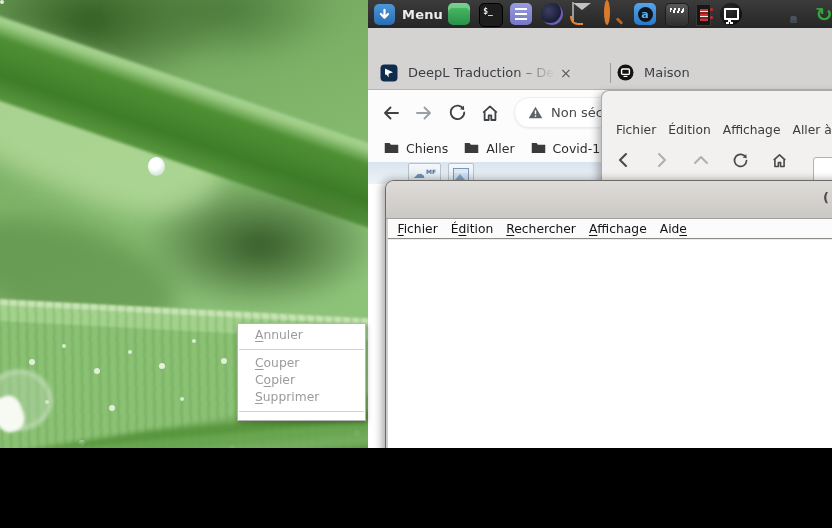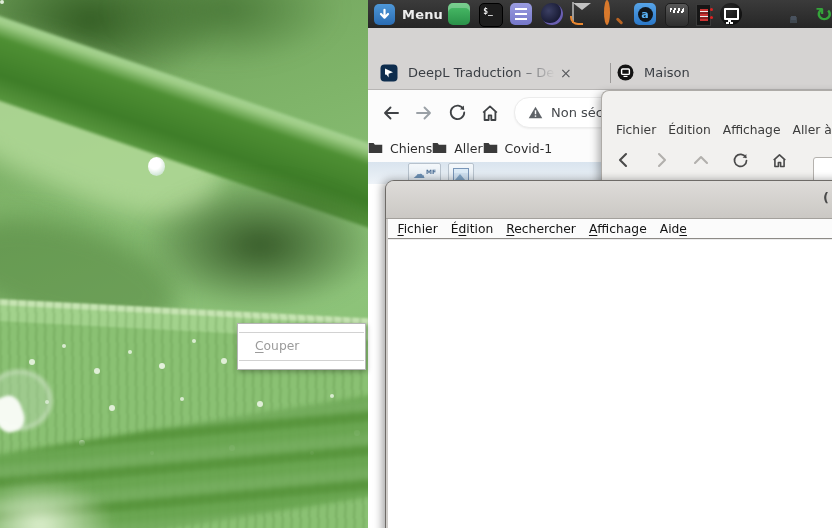--- a/index.html
+++ b/index.html
@@ -1,16 +1,16 @@
 <!DOCTYPE html>
 <html><head>
 <meta charset="utf-8">
 <style>
   html,body{margin:0;padding:0;background:#000;}
-  #stage{position:relative;width:832px;height:528px;overflow:hidden;
+  #stage{position:relative;width:832px;height:448px;overflow:hidden;
          font-family:"DejaVu Sans",sans-serif;-webkit-font-smoothing:antialiased;}
 
   
   .wp{position:absolute;inset:0;width:832px;height:528px;
       background:linear-gradient(160deg,#6fa05a 0%,#7fb469 25%,#8ec47a 50%,#83bb6f 75%,#8fc77e 100%);}
   .wp>div{position:absolute;}
   .wp-darkcorner{left:-40px;top:-55px;width:260px;height:150px;border-radius:50%;
     background:radial-gradient(closest-side,rgba(40,80,25,.85),rgba(40,80,25,0));filter:blur(8px);}
   .wp-darkcorner2{left:110px;top:-45px;width:230px;height:110px;border-radius:50%;
     background:radial-gradient(closest-side,rgba(45,90,30,.6),rgba(45,90,30,0));filter:blur(10px);}
@@ -120,21 +120,21 @@
   .tab-close{font-size:14px;color:#56585c;margin-left:2px;line-height:1;}
   .tab-sep{width:1px;height:20px;background:#9c9a99;margin:0 6px 6px 6px;align-self:flex-end;}
   .toolbar{height:45px;display:flex;align-items:center;background:#fcfcfc;}
   .navbtn{width:20px;height:20px;margin-left:13px;display:flex;align-items:center;justify-content:center;}
   .navbtn svg{display:block;}
   .omnibox{margin-left:14px;height:29px;flex:1;background:#fff;border:1px solid #ececec;border-radius:15px;
     display:flex;align-items:center;box-shadow:0 1px 2px rgba(0,0,0,.06);min-width:0;}
   .omnibox .warn{margin:0 8px 0 13px;display:flex;}
   .omnibox .otext{font-size:13px;color:#45484c;white-space:nowrap;}
   .bookmarks{height:27px;display:flex;align-items:center;background:#fcfcfc;}
-  .bm{display:flex;align-items:center;}
+  .bm{display:flex;align-items:center;margin-left:16px;}
   .bm svg{margin-right:7px;}
   .bm .bmlabel{font-size:12.5px;color:#2d2d2d;white-space:nowrap;}
   .page{height:366px;background:#fff;}
   .page-strip{height:22px;background:linear-gradient(#d9e4ee,#eef3f8);display:flex;align-items:flex-start;
     padding-left:40px;gap:7px;}
   .pgbtn{margin-top:1px;height:20px;border:1px solid #b7c2cd;border-radius:2px;
     background:linear-gradient(#f4f8fb,#dde6ee);display:flex;align-items:center;padding:0 4px;}
   .pgbtn .cloud{font-size:12px;color:#6b8fb3;line-height:1;}
   .pgbtn .mf{font-size:6px;font-weight:bold;color:#4a6d94;margin:-6px 0 0 1px;}
   .pgbtn .imgico{width:14px;height:11px;border:1px solid #7a96b8;background:
@@ -389,18 +389,21 @@
           <span class="ed-menu">É<u>d</u>ition</span>
           <span class="ed-menu"><u>R</u>echercher</span>
           <span class="ed-menu"><u>A</u>ffichage</span>
           <span class="ed-menu">Aid<u>e</u></span>
         </div>
       <div class="ed-content"></div>
     </div>
   </div>
 
   <div class="ctxmenu" id="ctxmenu">
+      <div class="ctx-item disabled"><u>A</u>nnuler</div>
       <div class="ctx-sep"></div>
       <div class="ctx-item disabled"><u>C</u>ouper</div>
+      <div class="ctx-item disabled">C<u>o</u>pier</div>
+      <div class="ctx-item disabled"><u>S</u>upprimer</div>
       <div class="ctx-sep"></div>
     </div>
 
 </div>
 
 </body></html>

